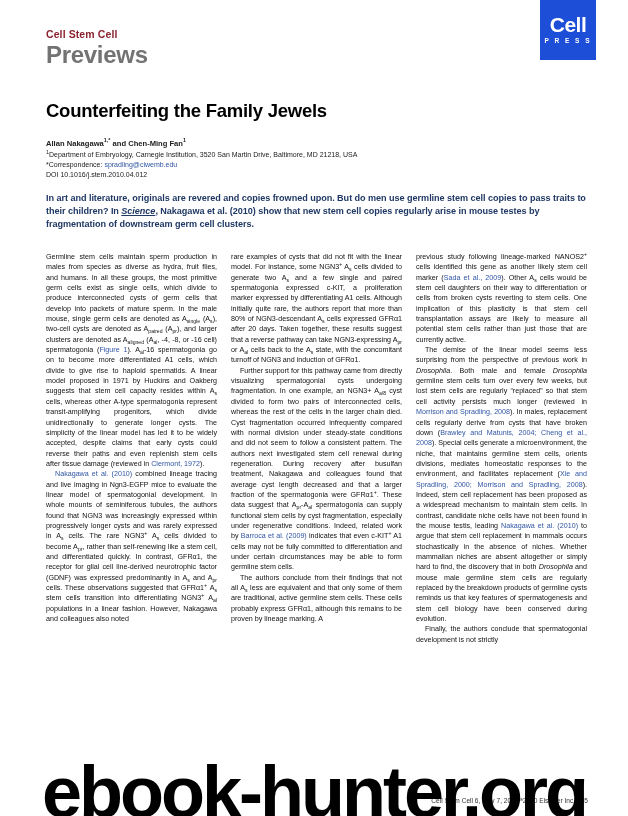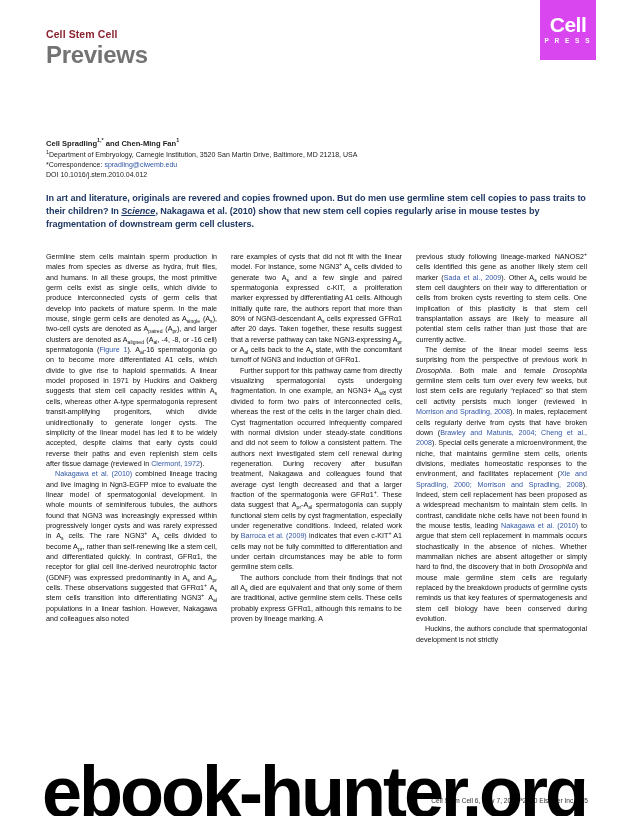--- a/index.html
+++ b/index.html
@@ -42,21 +42,21 @@
     line-height: 26px;
     margin-top: 1px;
   }
 
   .cellpress-logo {
     position: absolute;
     right: 32px;
     top: 0px;
     width: 56px;
     height: 60px;
-    background: #d946ef;
+    background: #1d4ed8;
     color: #ffffff;
     display: flex;
     flex-direction: column;
     align-items: center;
     justify-content: center;
   }
   .cellpress-logo .cp-cell {
     font-size: 21px;
     font-weight: bold;
     line-height: 20px;
@@ -180,24 +180,25 @@
   <div class="masthead">
     <div class="journal-name">Cell Stem Cell</div>
     <div class="section-name">Previews</div>
   </div>
 
   <div class="cellpress-logo">
     <div class="cp-cell">Cell</div>
     <div class="cp-press">P R E S S</div>
   </div>
 
+  <div class="article-title">Counterfeiting the Family Jewels</div>
 
   <div class="author-block">
     <div class="author-line">
-      <span>Cell Spradling</span><sup>1,*</sup><span> and Chen-Ming Fan</span><sup>1</sup>
+      <span>Allan Nakagawa</span><sup>1,*</sup><span> and Chen-Ming Fan</span><sup>1</sup>
     </div>
     <div class="affiliation-line">
       <sup>1</sup><span>Department of Embryology, Carnegie Institution, 3520 San Martin Drive, Baltimore, MD 21218, USA</span>
     </div>
     <div class="corr-line">
       <span>*Correspondence:</span>
       <span class="corr-email">spradling@ciwemb.edu</span>
     </div>
     <div class="doi-line">DOI 10.1016/j.stem.2010.04.012</div>
   </div>
@@ -209,27 +210,27 @@
   <div class="columns">
 
     <div class="col">
       <p><span>Germline stem cells maintain sperm production in males from species as diverse as hydra, fruit flies, and humans. In all these groups, the most primitive germ cells exist as single cells, which divide to produce interconnected cysts of germ cells that develop into packets of mature sperm. In the male mouse, single germ cells are denoted as A</span><span class="sub">single</span><span> (A</span><span class="sub">s</span><span>), two-cell cysts are denoted as A</span><span class="sub">paired</span><span> (A</span><span class="sub">pr</span><span>), and larger clusters are denoted as A</span><span class="sub">aligned</span><span> (A</span><span class="sub">al</span><span>, -4, -8, or -16 cell) spermatogonia (</span><span class="cite">Figure 1</span><span>). A</span><span class="sub">al</span><span>-16 spermatogonia go on to become more differentiated A1 cells, which divide to give rise to haploid spermatids. A linear model proposed in 1971 by Huckins and Oakberg suggests that stem cell capacity resides within A</span><span class="sub">s</span><span> cells, whereas other A-type spermatogonia represent transit-amplifying progenitors, which divide unidirectionally to generate longer cysts. The simplicity of the linear model has led it to be widely accepted, despite claims that early cysts could reverse their paths and even replenish stem cells after tissue damage (reviewed in </span><span class="cite">Clermont, 1972</span><span>).</span></p>
       <p><span class="cite">Nakagawa et al. (2010)</span><span> combined lineage tracing and live imaging in Ngn3-EGFP mice to evaluate the linear model of spermatogonial development. In whole mounts of seminiferous tubules, the authors found that NGN3 was increasingly expressed within progressively longer cysts and was rarely expressed in A</span><span class="sub">s</span><span> cells. The rare NGN3</span><span class="sup">+</span><span> A</span><span class="sub">s</span><span> cells divided to become A</span><span class="sub">pr</span><span>, rather than self-renewing like a stem cell, and differentiated quickly. In contrast, GFRα1, the receptor for glial cell line-derived neurotrophic factor (GDNF) was expressed predominantly in A</span><span class="sub">s</span><span> and A</span><span class="sub">pr</span><span> cells. These observations suggested that GFRα1</span><span class="sup">+</span><span> A</span><span class="sub">s</span><span> stem cells transition into differentiating NGN3</span><span class="sup">+</span><span> A</span><span class="sub">al</span><span> populations in a linear fashion. However, Nakagawa and colleagues also noted</span></p>
     </div>
 
     <div class="col">
       <p><span>rare examples of cysts that did not fit with the linear model. For instance, some NGN3</span><span class="sup">+</span><span> A</span><span class="sub">s</span><span> cells divided to generate two A</span><span class="sub">s</span><span> and a few single and paired spermatogonia expressed c-KIT, a proliferation marker expressed by differentiating A1 cells. Although initially quite rare, the authors report that more than 80% of NGN3-descendant A</span><span class="sub">s</span><span> cells expressed GFRα1 after 20 days. Taken together, these results suggest that a reverse pathway can take NGN3-expressing A</span><span class="sub">pr</span><span> or A</span><span class="sub">al</span><span> cells back to the A</span><span class="sub">s</span><span> state, with the concomitant turnoff of NGN3 and induction of GFRα1.</span></p>
       <p><span>Further support for this pathway came from directly visualizing spermatogonial cysts undergoing fragmentation. In one example, an NGN3+ A</span><span class="sub">a/8</span><span> cyst divided to form two pairs of interconnected cells, whereas the rest of the cells in the larger chain died. Cyst fragmentation occurred infrequently compared with normal division under steady-state conditions and did not seem to follow a consistent pattern. The authors next investigated stem cell renewal during regeneration. During recovery after busulfan treatment, Nakagawa and colleagues found that average cyst length decreased and that a larger fraction of the spermatogonia were GFRα1</span><span class="sup">+</span><span>. These data suggest that A</span><span class="sub">pr</span><span>-A</span><span class="sub">al</span><span> spermatogonia can supply functional stem cells by cyst fragmentation, especially under regenerative conditions. Indeed, related work by </span><span class="cite">Barroca et al. (2009)</span><span> indicates that even c-KIT</span><span class="sup">+</span><span> A1 cells may not be fully committed to differentiation and under certain circumstances may be able to form germline stem cells.</span></p>
-      <p><span>The authors conclude from their findings that not all A</span><span class="sub">s</span><span> died are equivalent and that only some of them are traditional, active germline stem cells. These cells probably express GFRα1, although this remains to be proven by lineage marking. A</span></p>
+      <p><span>The authors conclude from their findings that not all A</span><span class="sub">s</span><span> less are equivalent and that only some of them are traditional, active germline stem cells. These cells probably express GFRα1, although this remains to be proven by lineage marking. A</span></p>
     </div>
 
     <div class="col">
       <p><span>previous study following lineage-marked NANOS2</span><span class="sup">+</span><span> cells identified this gene as another likely stem cell marker (</span><span class="cite">Sada et al., 2009</span><span>). Other A</span><span class="sub">s</span><span> cells would be stem cell daughters on their way to differentiation or cells from broken cysts reverting to stem cells. One implication of this plasticity is that stem cell transplantation assays are likely to measure all potential stem cells rather than just those that are currently active.</span></p>
       <p><span>The demise of the linear model seems less surprising from the perspective of previous work in </span><em>Drosophila</em><span>. Both male and female </span><em>Drosophila</em><span> germline stem cells turn over every few weeks, but lost stem cells are regularly “replaced” so that stem cell activity persists much longer (reviewed in </span><span class="cite">Morrison and Spradling, 2008</span><span>). In males, replacement cells regularly derive from cysts that have broken down (</span><span class="cite">Brawley and Matunis, 2004; Cheng et al., 2008</span><span>). Special cells generate a microenvironment, the niche, that maintains germline stem cells, orients divisions, mediates homeostatic responses to the environment, and facilitates replacement (</span><span class="cite">Xie and Spradling, 2000; Morrison and Spradling, 2008</span><span>). Indeed, stem cell replacement has been proposed as a widespread mechanism to maintain stem cells. In contrast, candidate niche cells have not been found in the mouse testis, leading </span><span class="cite">Nakagawa et al. (2010)</span><span> to argue that stem cell replacement in mammals occurs stochastically in the absence of niches. Whether mammalian niches are absent altogether or simply hard to find, the discovery that in both </span><em>Drosophila</em><span> and mouse male germline stem cells are regularly replaced by the breakdown products of germline cysts reminds us that key features of spermatogenesis and stem cell biology have been conserved during evolution.</span></p>
-      <p><span>Huckins, the authors conclude that spermatogonial development is not strictly</span></p>
+      <p><span>Finally, the authors conclude that spermatogonial development is not strictly</span></p>
     </div>
 
   </div>
 
   <div class="footer">Cell Stem Cell 6, May 7, 2010 ª2010 Elsevier Inc. 405</div>
 
   <div class="watermark">ebook-hunter.org</div>
 
 </div>
 

